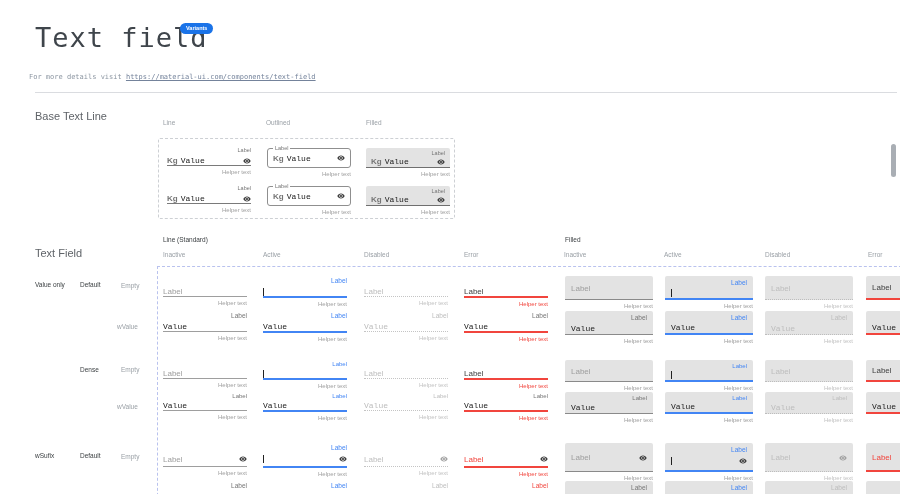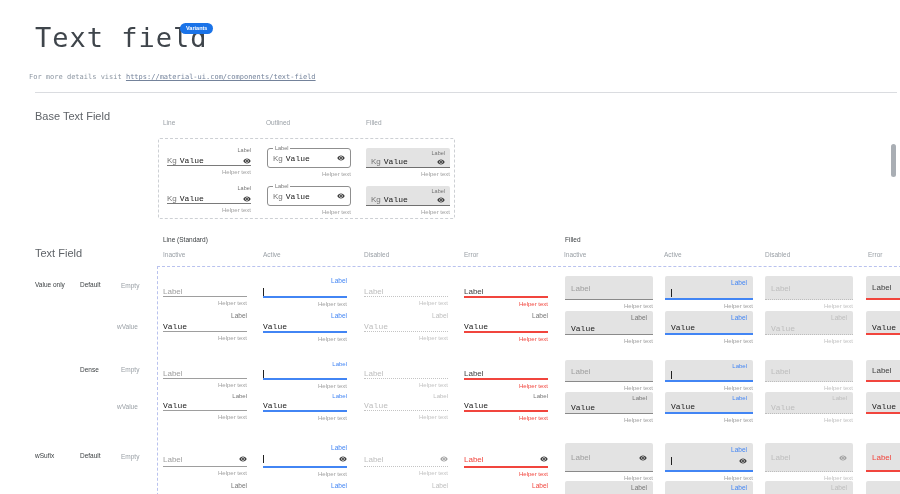--- a/index.html
+++ b/index.html
@@ -42,21 +42,21 @@
   .cell.filled { width:88px; }
 
   .fz { height:9px; font-size:6.5px; line-height:9px; color:#757575; overflow:hidden; }
   .iz { height:11px; display:flex; align-items:flex-end; font-size:8px; line-height:9px; position:relative; }
   .suffix .iz { height:14px; align-items:center; }
   .dense .fz { height:8px; font-size:6px; }
   .dense .iz { height:10px; }
 
   .ph  { color:#9e9e9e; }
   .val { color:#212121;font-family:Liberation Mono, monospace; }
-  .pfx { color:#757575; margin-right:3px; }
+  .pfx { color:#757575; margin-right:3px;font-weight:bold; }
   .caret { width:1px; height:8px; background:#212121; display:inline-block; }
   .eye { margin-left:auto; color:#3c3c3c; display:flex; align-items:center; }
 
   .ul { border-top:1px solid #9e9e9e; }
   .helper { font-size:6px; line-height:7px; color:#9e9e9e; margin-top:3px; }
 
   
   .line.active .ul   { border-top:2px solid #4285f4; }
   .line.disabled .ul { border-top:1px dotted #c4c4c4; }
   .line.error .ul    { border-top:2px solid #f1453d; }
@@ -102,21 +102,21 @@
 <div id="page">
 
   <div class="abs" style="left:35px; top:22px;" id="page-title">Text field</div>
   <span class="abs" style="left:180px; top:23px;" id="variant-badge">Variants</span>
   <div class="abs" style="left:29px; top:57px;margin-top:16px;" id="subtitle">
     <span>For more details visit </span><a href="#">https://material-ui.com/components/text-field</a>
   </div>
   <div class="abs" style="left:35px; top:92px; width:862px;" id="divider"></div>
   <div class="abs" style="left:891px; top:144px;" id="scroll-thumb"></div>
 
-  <div class="abs section-title" style="left:35px; top:110px;">Base Text Field</div>
+  <div class="abs section-title" style="left:35px; top:110px;">Base Text Line</div>
   <span class="abs col-header" style="left:163px; top:119px;">Line</span>
   <span class="abs col-header" style="left:266px; top:119px;">Outlined</span>
   <span class="abs col-header" style="left:366px; top:119px;">Filled</span>
   <div class="abs" id="base-frame" style="left:158px; top:138px; width:297px; height:81px;">
       <div class="bfield base-line" style="left: 8px; top: 8px;">
         <div class="bfz">Label</div>
         <div class="biz">
           <span class="pfx">Kg</span>
           <span class="val">Value</span>
           <span class="eye">

